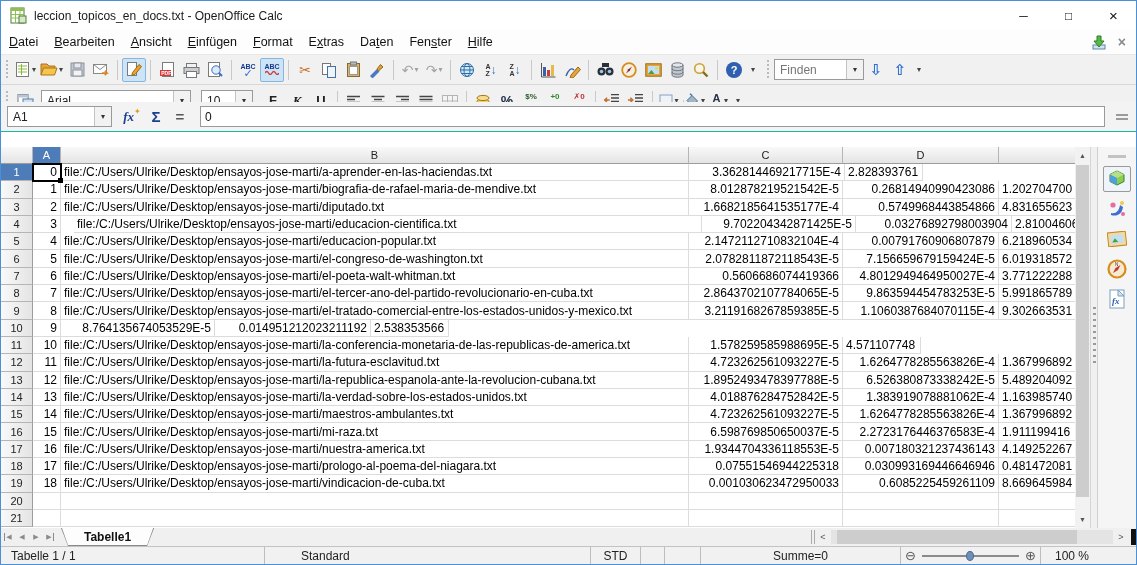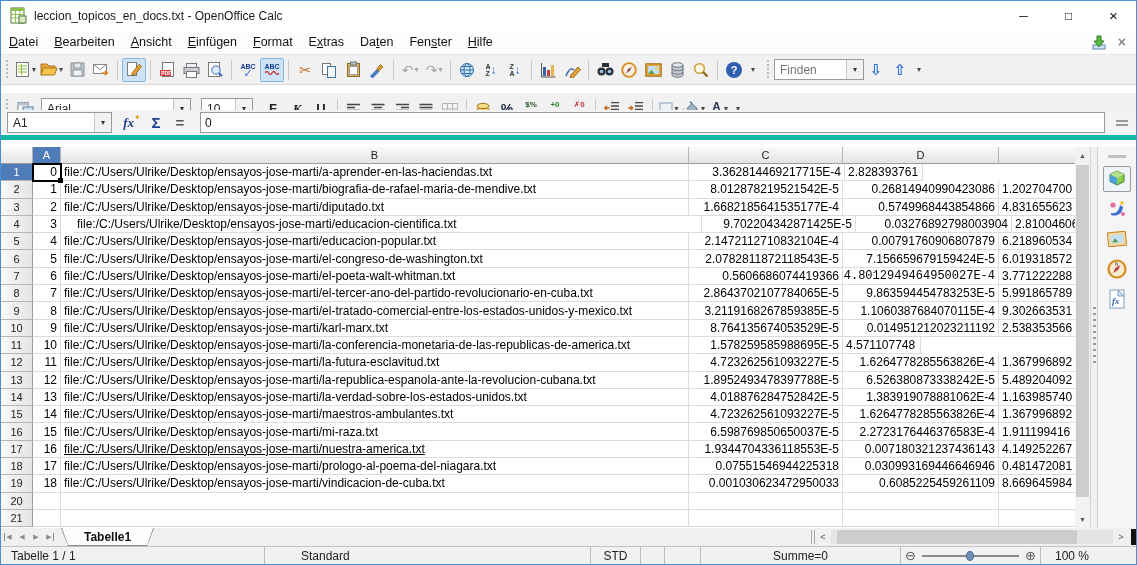--- a/index.html
+++ b/index.html
@@ -15,39 +15,39 @@
   .wbtn{width:45px;height:100%;display:flex;align-items:center;justify-content:center;font-size:12px;color:#111;}
   
   .menubar{position:absolute;left:1px;top:30px;width:1135px;height:25px;background:#fdfdfd;display:flex;align-items:center;border-bottom:1px solid #e8e8e8;}
   .mi{padding:0 8px;font-size:12.5px;color:#111;height:21px;line-height:21px;}
   .mi u{text-decoration:underline;}
   .menubar-right{margin-left:auto;display:flex;align-items:center;gap:10px;margin-right:10px;}
   .docclose{color:#8a8a8a;font-size:14px;font-weight:bold;}
   
   .tb{position:absolute;left:1px;width:1135px;background:#f1f1f1;display:flex;align-items:center;border-bottom:1px solid #d8d8d8;}
   .tb1{top:55px;height:30px;}
-  .tb2{top:93px;height:32px;}
+  .tb2{top:85px;height:32px;}
   .handle{width:7px;height:20px;margin:0 2px 0 3px;background:repeating-linear-gradient(to bottom,#b9b9b9 0 2px,transparent 2px 4px);background-size:2px 100%;background-position:2px 0;background-repeat:repeat-y;}
   .sep{width:1px;height:20px;background:#c9c9c9;margin:0 4px;}
   .btn{height:24px;min-width:24px;padding:0 1px;display:flex;align-items:center;justify-content:center;border:1px solid transparent;border-radius:2px;position:relative;}
   .btn.on{background:#cde4f6;border-color:#84b6e0;}
   .caret{font-size:8px;color:#444;margin-left:1px;}
   .glyph{font-size:14px;line-height:14px;}
   .gray{color:#a3a3a3;}
   .blue{color:#2f6fd0;}
   .stack{display:flex;flex-direction:column;align-items:center;line-height:6px;}
   .abc{font-size:7px;font-weight:bold;color:#16388f;letter-spacing:0;}
   .sortL{display:flex;flex-direction:column;line-height:7px;font-size:7px;font-weight:bold;color:#333;}
   .help-ico{width:16px;height:16px;border-radius:50%;background:#2f5fb0;color:#fff;font-size:11px;font-weight:bold;display:flex;align-items:center;justify-content:center;}
   .combo{height:21px;background:#fff;border:1px solid #9a9a9a;display:flex;align-items:center;font-size:12px;color:#222;}
   .combo .cval{flex:1;padding-left:5px;white-space:nowrap;overflow:hidden;}
   .combo .cbtn{width:17px;height:100%;border-left:1px solid #c4c4c4;background:#f2f2f2;display:flex;align-items:center;justify-content:center;font-size:8px;color:#333;}
   .tbtxt{font-size:13px;font-weight:bold;color:#222;}
   
-  .fbar{position:absolute;left:1px;top:110px;width:1135px;height:30px;background:#f3f3f3;display:flex;align-items:center;border-bottom:5px solid #14b8a6;}
+  .fbar{position:absolute;left:1px;top:102px;width:1135px;height:30px;background:#f3f3f3;display:flex;align-items:center;border-bottom:1px solid #14b8a6;}
   .fx{font-style:italic;font-weight:bold;font-size:13px;color:#1b3f8f;font-family:"Liberation Serif",serif;}
   .finput{height:21px;background:#fff;border:1px solid #9a9a9a;flex:0 0 905px;margin-left:8px;font-size:12px;display:flex;align-items:center;padding-left:4px;color:#111;}
   
   #sheet{position:absolute;left:1px;top:147px;width:1074px;height:381px;background:#fff;overflow:hidden;}
   .hrow{display:flex;height:17px;}
   .chead,.corner{height:17px;background:linear-gradient(#f9f9f9,#e4e4e4);border-right:1px solid #b5b5b5;border-bottom:1px solid #9c9c9c;display:flex;align-items:center;justify-content:center;font-size:11px;color:#222;flex:0 0 auto;}
   .rhead{width:32px;background:linear-gradient(to right,#f9f9f9,#e4e4e4);border-right:1px solid #9c9c9c;border-bottom:1px solid #b5b5b5;display:flex;align-items:center;justify-content:center;font-size:11px;color:#222;flex:0 0 auto;}
   .sel{background:#4d7cb8 !important;color:#fff !important;}
   .grow{display:flex;height:17.3px;}
   .cell{height:100%;border-right:1px solid #dcdcdc;border-bottom:1px solid #dcdcdc;font-size:12px;line-height:16px;padding:0 3px;white-space:nowrap;overflow:hidden;background:#fff;color:#000;flex:0 0 auto;display:flex;align-items:center;}
@@ -535,21 +535,21 @@
         <div class="cell" style="width: 628px;">file:/C:/Users/Ulrike/Desktop/ensayos-jose-marti/el-congreso-de-washington.txt</div>
         <div class="cell num" style="width: 154px;">2.0782811872118543E-5</div>
         <div class="cell num" style="width: 156px;">7.156659679159424E-5</div>
         <div class="cell" style="width: 78px;">6.019318572</div>
       </div>
       <div class="grow">
         <div class="rhead">7</div>
         <div class="cell num" style="width: 28px;">6</div>
         <div class="cell" style="width: 628px;">file:/C:/Users/Ulrike/Desktop/ensayos-jose-marti/el-poeta-walt-whitman.txt</div>
         <div class="cell num" style="width: 154px;">0.5606686074419366</div>
-        <div class="cell num" style="width: 156px; font-family: Liberation Mono, monospace;">4.8012949464950027E-4</div>
+        <div class="cell num" style="width: 156px;">4.8012949464950027E-4</div>
         <div class="cell" style="width: 78px;">3.771222288</div>
       </div>
       <div class="grow">
         <div class="rhead">8</div>
         <div class="cell num" style="width: 28px;">7</div>
         <div class="cell" style="width: 628px;">file:/C:/Users/Ulrike/Desktop/ensayos-jose-marti/el-tercer-ano-del-partido-revolucionario-en-cuba.txt</div>
         <div class="cell num" style="width: 154px;">2.8643702107784065E-5</div>
         <div class="cell num" style="width: 156px;">9.863594454783253E-5</div>
         <div class="cell" style="width: 78px;">5.991865789</div>
       </div>
@@ -557,21 +557,20 @@
         <div class="rhead">9</div>
         <div class="cell num" style="width: 28px;">8</div>
         <div class="cell" style="width: 628px;">file:/C:/Users/Ulrike/Desktop/ensayos-jose-marti/el-tratado-comercial-entre-los-estados-unidos-y-mexico.txt</div>
         <div class="cell num" style="width: 154px;">3.2119168267859385E-5</div>
         <div class="cell num" style="width: 156px;">1.1060387684070115E-4</div>
         <div class="cell" style="width: 78px;">9.302663531</div>
       </div>
       <div class="grow">
         <div class="rhead">10</div>
         <div class="cell num" style="width: 28px;">9</div>
-        <div class="cell" style="width: 628px;">file:/C:/Users/Ulrike/Desktop/ensayos-jose-marti/karl-marx.txt</div>
         <div class="cell num" style="width: 154px;">8.764135674053529E-5</div>
         <div class="cell num" style="width: 156px;">0.014951212023211192</div>
         <div class="cell" style="width: 78px;">2.538353566</div>
       </div>
       <div class="grow">
         <div class="rhead">11</div>
         <div class="cell num" style="width: 28px;">10</div>
         <div class="cell" style="width: 628px;">file:/C:/Users/Ulrike/Desktop/ensayos-jose-marti/la-conferencia-monetaria-de-las-republicas-de-america.txt</div>
         <div class="cell num" style="width: 154px;">1.578259585988695E-5</div>
         <div class="cell" style="width: 78px;">4.571107748</div>
@@ -612,21 +611,21 @@
         <div class="rhead">16</div>
         <div class="cell num" style="width: 28px;">15</div>
         <div class="cell" style="width: 628px;">file:/C:/Users/Ulrike/Desktop/ensayos-jose-marti/mi-raza.txt</div>
         <div class="cell num" style="width: 154px;">6.598769850650037E-5</div>
         <div class="cell num" style="width: 156px;">2.2723176446376583E-4</div>
         <div class="cell" style="width: 78px;">1.911199416</div>
       </div>
       <div class="grow">
         <div class="rhead">17</div>
         <div class="cell num" style="width: 28px;">16</div>
-        <div class="cell" style="width: 628px; text-decoration: underline;">file:/C:/Users/Ulrike/Desktop/ensayos-jose-marti/nuestra-america.txt</div>
+        <div class="cell" style="width: 628px;">file:/C:/Users/Ulrike/Desktop/ensayos-jose-marti/nuestra-america.txt</div>
         <div class="cell num" style="width: 154px;">1.9344704336118553E-5</div>
         <div class="cell num" style="width: 156px;">0.007180321237436143</div>
         <div class="cell" style="width: 78px;">4.149252267</div>
       </div>
       <div class="grow">
         <div class="rhead">18</div>
         <div class="cell num" style="width: 28px;">17</div>
         <div class="cell" style="width: 628px;">file:/C:/Users/Ulrike/Desktop/ensayos-jose-marti/prologo-al-poema-del-niagara.txt</div>
         <div class="cell num" style="width: 154px;">0.07551546944225318</div>
         <div class="cell num" style="width: 156px;">0.030993169446646946</div>

